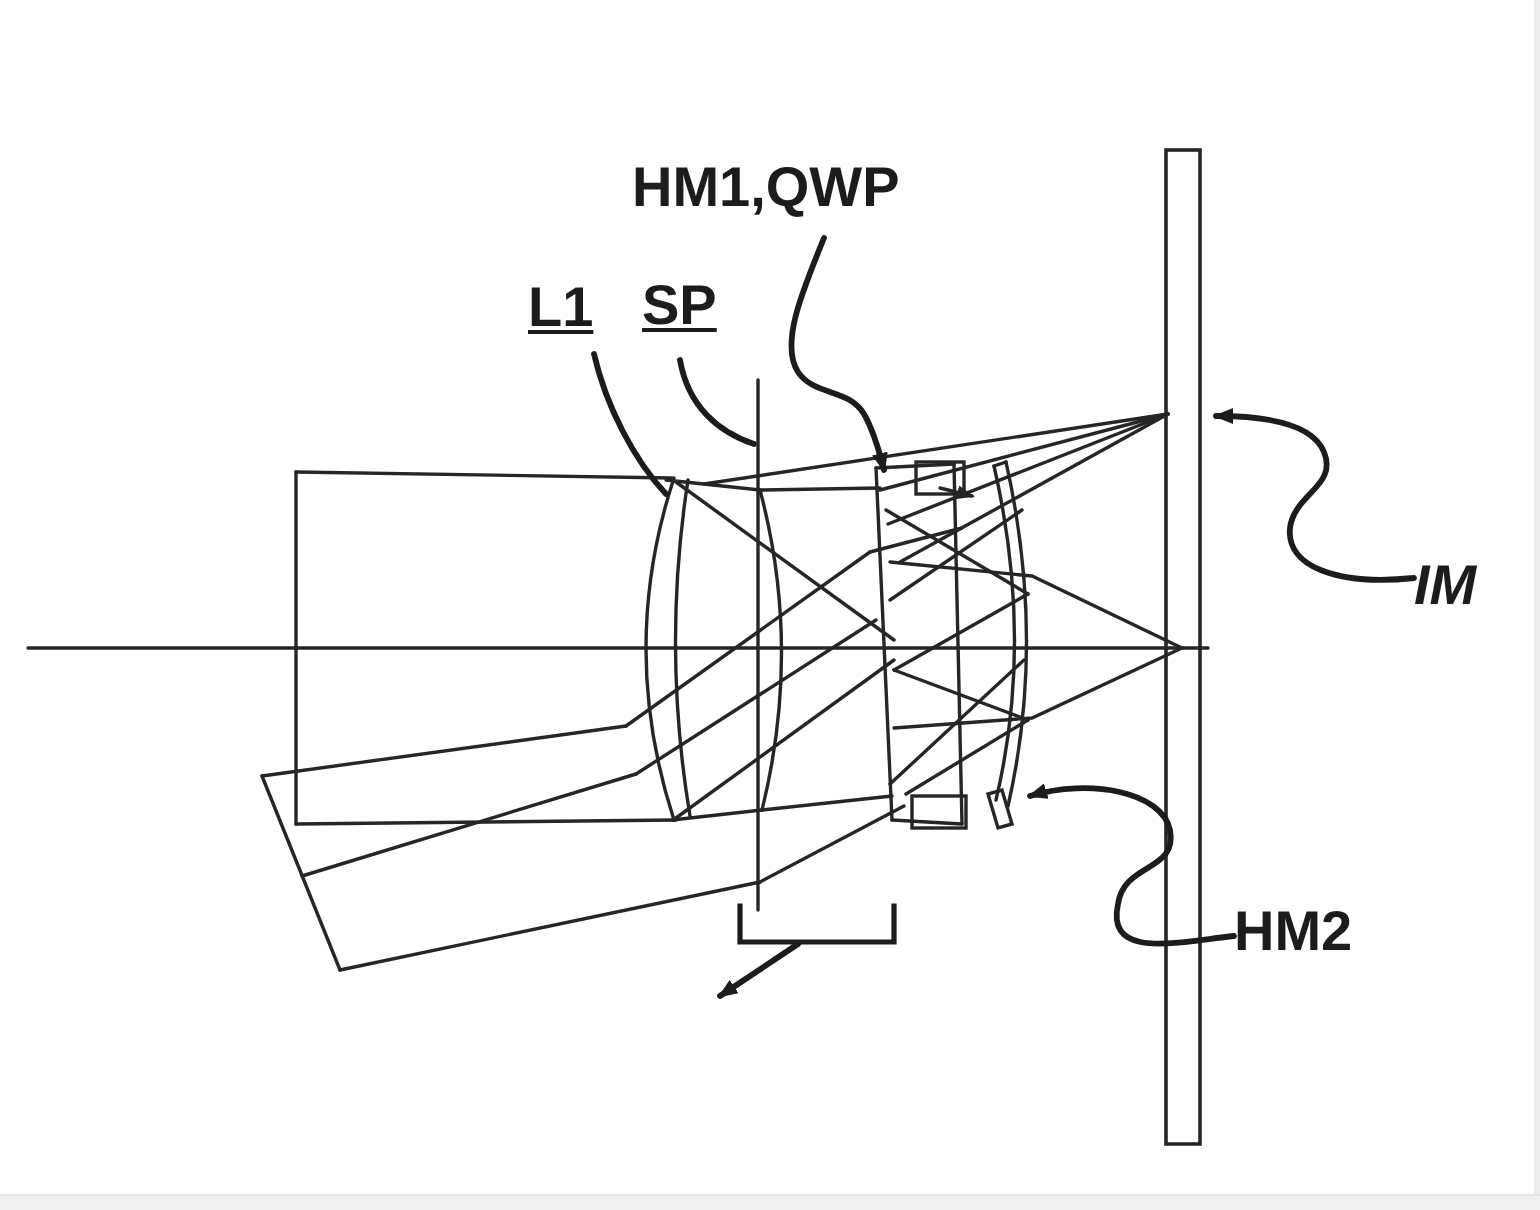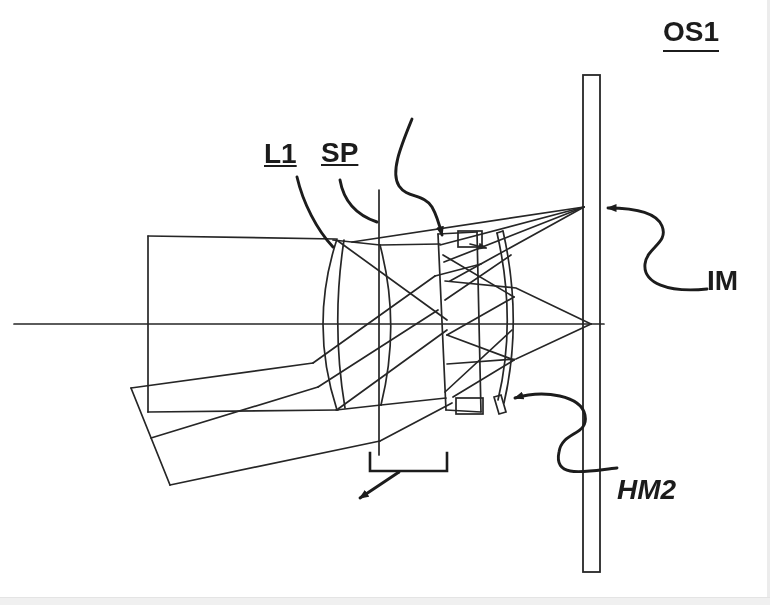--- a/index.html
+++ b/index.html
@@ -134,21 +134,21 @@
     <g>
       <path class="leader" d="M617,468 C588,471 553,480 559,452 C562,431 589,436 585,415 C581,396 545,389 515,398" marker-end="url(#arw)"></path>
     </g>
 
     <g>
       <path class="bracket" d="M370,453 L370,471 L447,471 L447,453"></path>
       <line class="leader" x1="399" y1="472" x2="360" y2="498" marker-end="url(#arw)"></line>
     </g>
   </svg>
 
-  <div class="lbl underlined" style="left:663px;top:18px;">OS1</div>
+  <div class="lbl" style="left:316px;top:80px;">HM1,QWP</div>
   <div class="lbl" style="left:264px;top:140px;text-decoration:underline;">L1</div>
   <div class="lbl" style="left:321px;top:139px;text-decoration:underline;">SP</div>
-  <div class="lbl" style="left:707px;top:267px;">IM</div>
-  <div class="lbl" style="left:617px;top:476px;font-style:italic;">HM2</div>
+  <div class="lbl" style="left:707px;top:279px;font-style:italic;">IM</div>
+  <div class="lbl" style="left:617px;top:452px;">HM2</div>
 
   <div id="right-edge"></div>
   <div id="footer-strip"></div>
 </div>
 
 </body></html>

